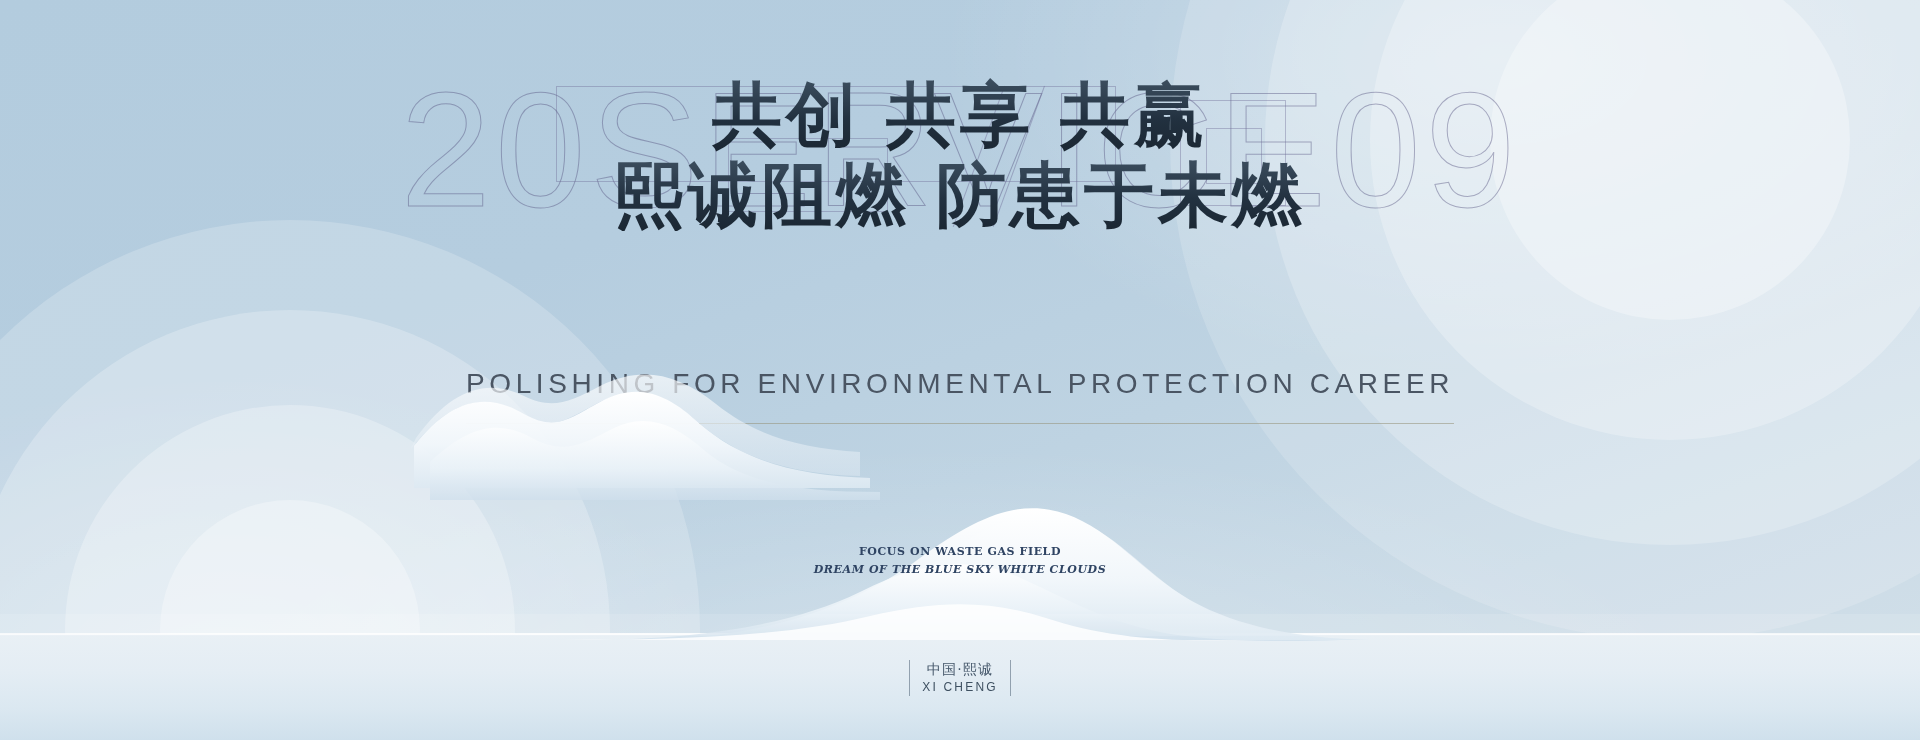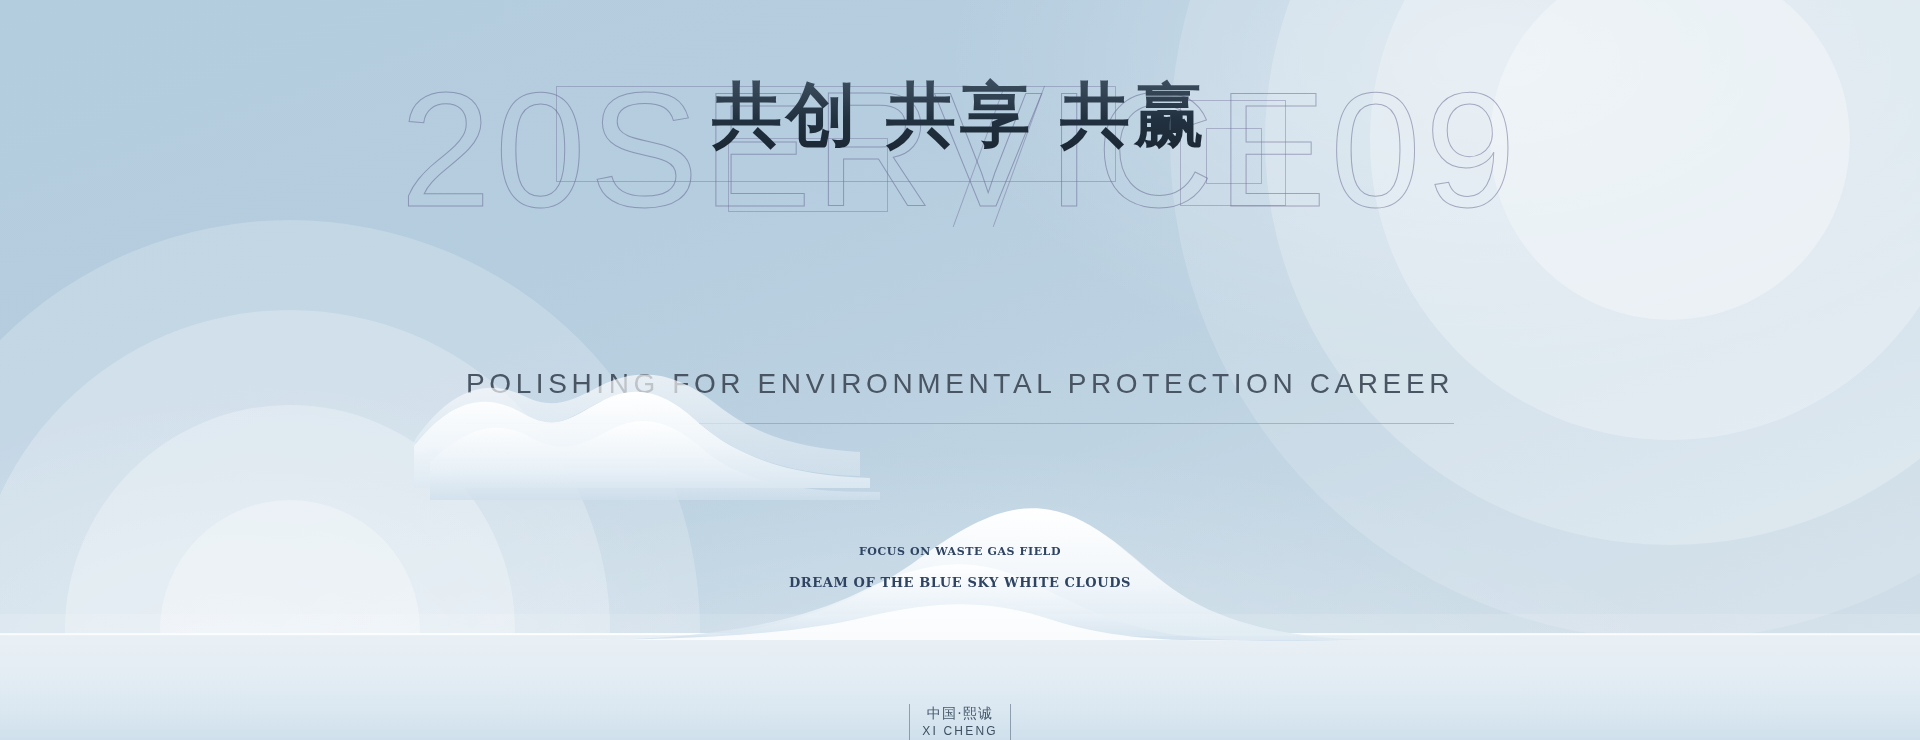--- a/index.html
+++ b/index.html
@@ -149,32 +149,32 @@
     z-index:6;
   }
   .subline {
     font-family:"DejaVu Serif", "Liberation Serif", serif;
     font-weight:700;
     color:#2f4463;
     letter-spacing:0.6px;
     white-space:nowrap;
   }
   #sub-1 { font-size:11px; }
-  #sub-2 { font-size:13px; margin-top:17px; }
+  #sub-2 { font-size:11px; margin-top:5px;font-style:italic; }
 
   
   #mountains { position:absolute; left:0; top:0; width:1920px; height:740px; pointer-events:none; }
 
   
   #signature {
     position:absolute; left:0; right:0; top:660px;
     text-align:center;
     z-index:8;
   }
-  #sig-inner { display:inline-flex; align-items:center; gap:12px;margin-top:44px; }
+  #sig-inner { display:inline-flex; align-items:center; gap:12px; }
   .sig-bar { width:1px; height:36px; background:rgba(92,110,128,0.6); }
   #sig-text { text-align:center; line-height:1.35; }
   #sig-cn {
     font-family:"DejaVu Sans", "Liberation Sans", sans-serif;
     font-size:14px; color:#45576a; letter-spacing:1.2px;
   }
   #sig-en {
     font-family:"Liberation Sans", sans-serif;
     font-size:12px; color:#3e5061; letter-spacing:2.2px;
   }
@@ -207,20 +207,21 @@
 
   <div class="frame" id="frame-a"></div>
   <div class="frame" id="frame-b"></div>
   <div class="frame" id="frame-c"></div>
   <div class="frame" id="frame-d"></div>
   <div class="slash" id="slash-1"></div>
   <div class="slash" id="slash-2"></div>
 
   <div id="headline">
     <div class="hl-line" id="hl-1"><span>共创</span><span class="hl-sp"></span><span>共享</span><span class="hl-sp"></span><span>共赢</span></div>
+    <div class="hl-line" id="hl-2"><span>熙诚阻燃</span><span class="hl-sp"></span><span>防患于未燃</span></div>
   </div>
 
   <div id="tagline-wrap">
     <div id="tagline">POLISHING FOR ENVIRONMENTAL PROTECTION CAREER</div>
   </div>
 
   <svg id="mountains" viewBox="0 0 1920 740" preserveAspectRatio="none">
     <defs>
       <linearGradient id="mg1" x1="0" y1="0" x2="0" y2="1">
         <stop offset="0%" stop-color="#ffffff" stop-opacity="1"></stop>

